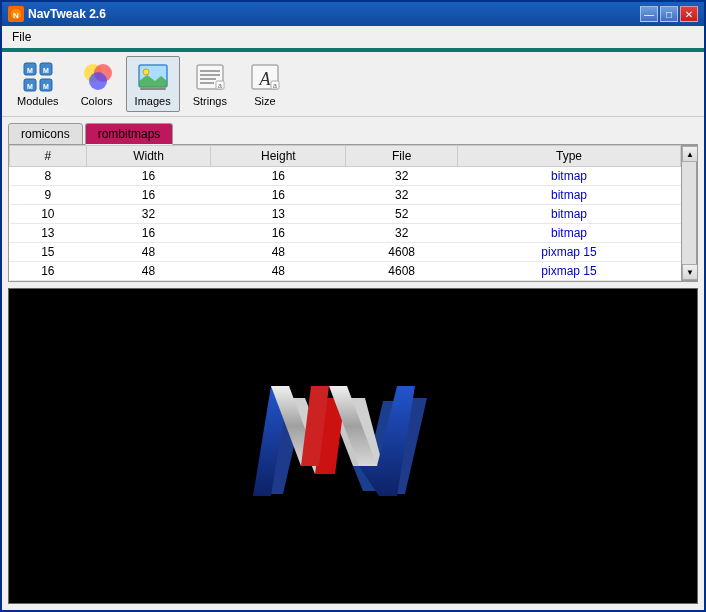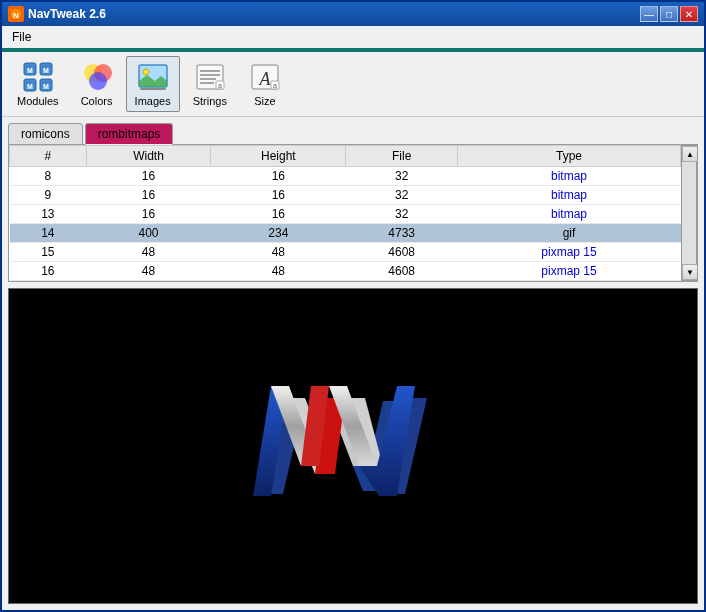--- a/index.html
+++ b/index.html
@@ -338,32 +338,32 @@
                 <td class="type-col">bitmap</td>
               </tr>
               <tr>
                 <td>9</td>
                 <td>16</td>
                 <td>16</td>
                 <td>32</td>
                 <td class="type-col">bitmap</td>
               </tr>
               <tr>
+                <td>10</td>
+                <td>32</td>
+                <td>13</td>
+                <td>52</td>
+                <td class="type-col">bitmap</td>
+              </tr>
+              <tr>
                 <td>13</td>
                 <td>16</td>
                 <td>16</td>
                 <td>32</td>
                 <td class="type-col">bitmap</td>
-              </tr>
-              <tr class="selected">
-                <td>14</td>
-                <td>400</td>
-                <td>234</td>
-                <td>4733</td>
-                <td class="type-col">gif</td>
               </tr>
               <tr>
                 <td>15</td>
                 <td>48</td>
                 <td>48</td>
                 <td>4608</td>
                 <td class="type-col">pixmap 15</td>
               </tr>
               <tr>
                 <td>16</td>

